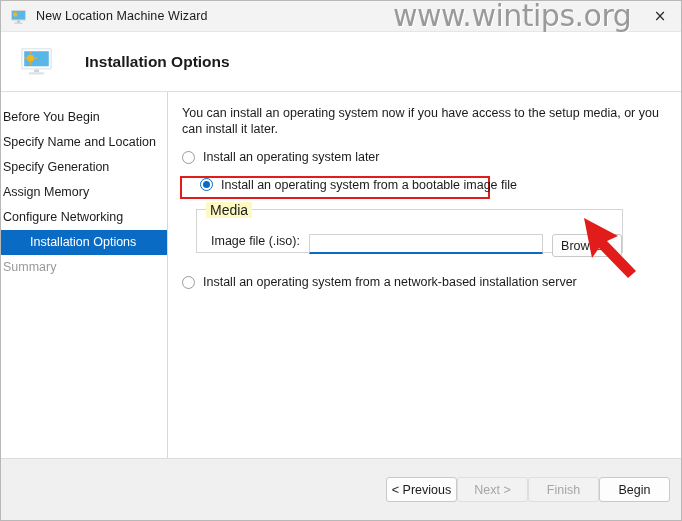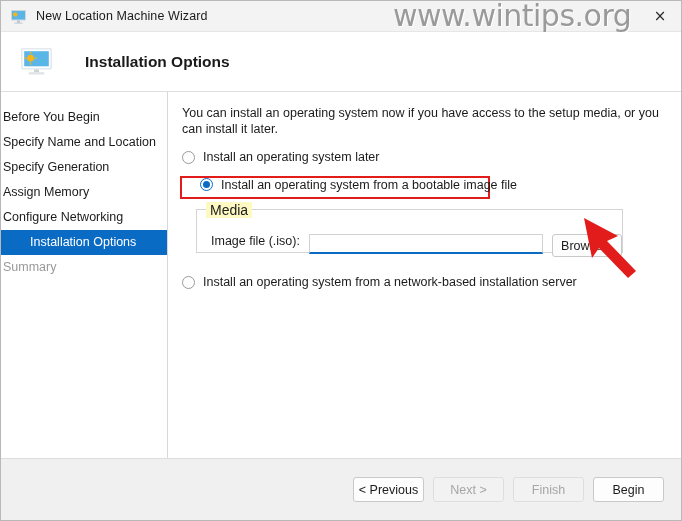--- a/index.html
+++ b/index.html
@@ -262,22 +262,21 @@
 
   
   #footer {
     height: 62px;
     min-height: 62px;
     background: #f0f0f0;
     border-top: 1px solid #dcdcdc;
     display: flex;
     align-items: center;
     justify-content: flex-end;
-    padding-right: 17px;
-    gap: 9px;
+    padding-right: 11px;
   }
   .wiz-btn {
     width: 71px;
     height: 25px;
     border: 1px solid #c9c9c9;
     border-radius: 3px;
     background: #fdfdfd;
     font-size: 12.5px;
     color: #1b1b1b;
     font-family: "Liberation Sans", sans-serif;

